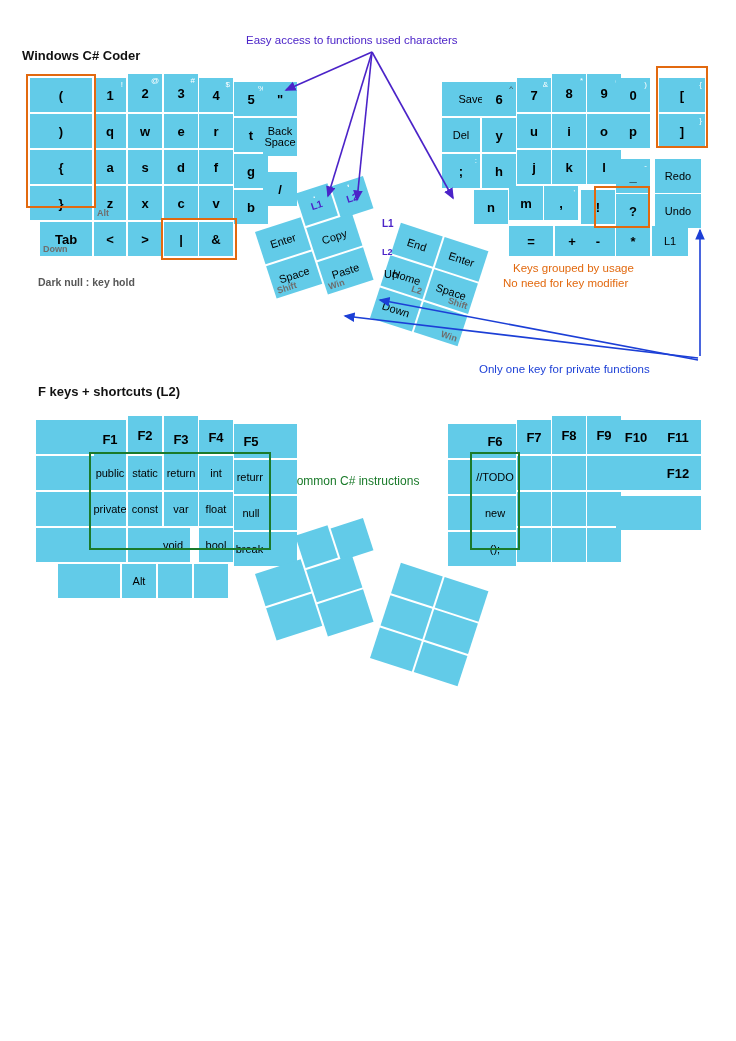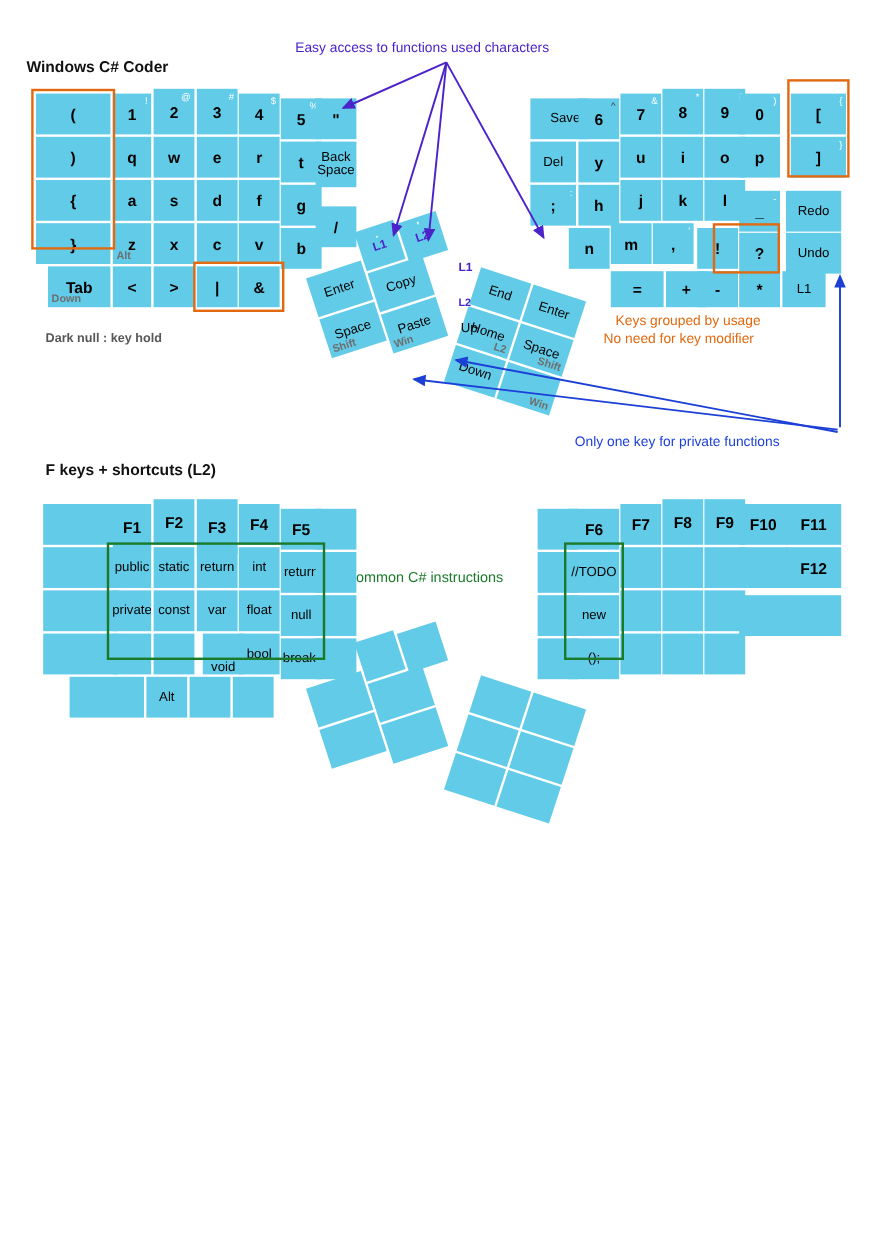--- a/index.html
+++ b/index.html
@@ -500,21 +500,21 @@
     <span class="instr">float</span>
   </div>
   <div class="key" style="left:234px; top:496px; width:34px; height:34px;">
     <span class="instr">null</span>
   </div>
   <div class="key blank" style="left:263px; top:496px; width:34px; height:34px;"></div>
 
   <div class="key blank" style="left:36px; top:528px; width:62px; height:34px;"></div>
   <div class="key blank" style="left:94px; top:528px; width:32px; height:34px;"></div>
   <div class="key blank" style="left:128px; top:528px; width:34px; height:34px;"></div>
-  <div class="key" style="left:169px; top:528px; width:34px; height:34px;align-items:flex-end;">
+  <div class="key" style="left:156px; top:528px; width:34px; height:34px;">
     <span class="instr">void</span>
   </div>
   <div class="key" style="left:199px; top:528px; width:34px; height:34px;">
     <span class="instr">bool</span>
   </div>
   <div class="key" style="left:234px; top:532px; width:34px; height:34px;">
     <span class="instr">break;</span>
   </div>
   <div class="key blank" style="left:263px; top:532px; width:34px; height:34px;"></div>
 

